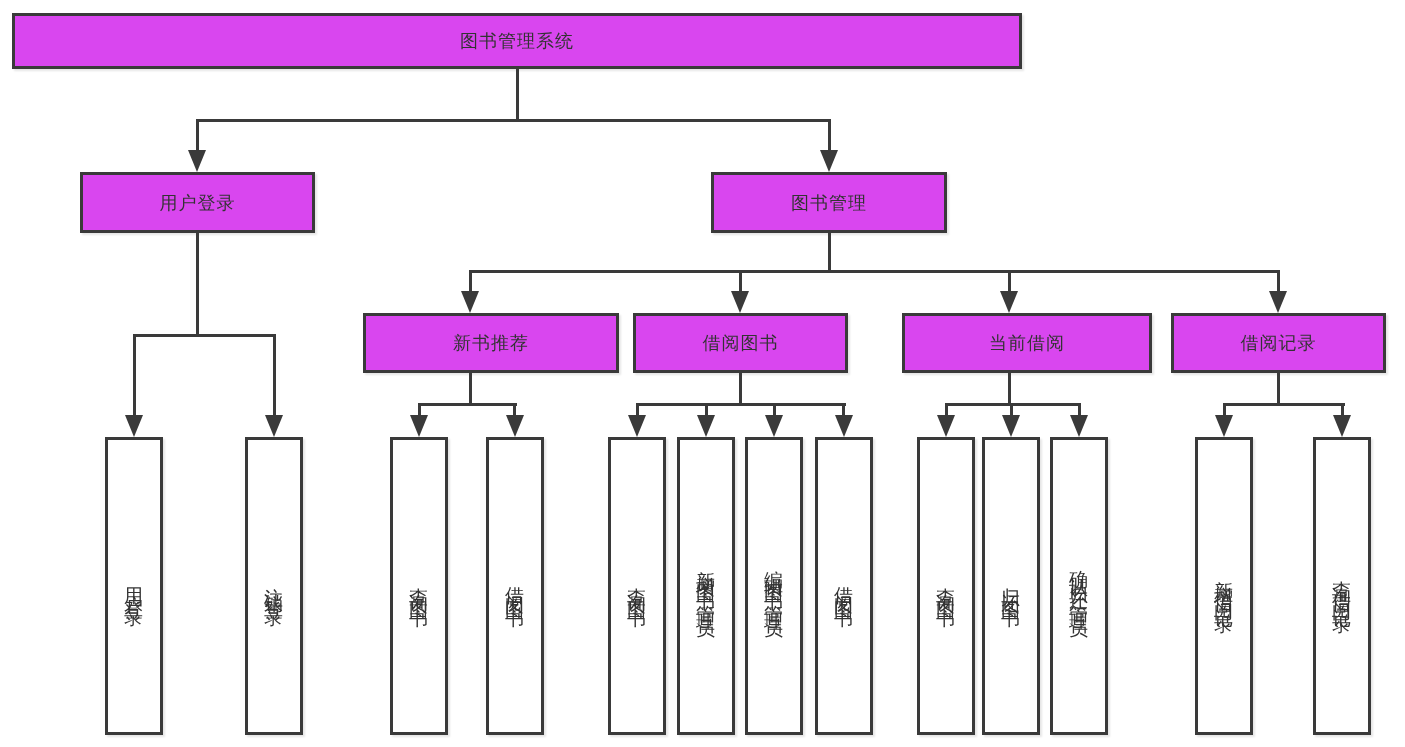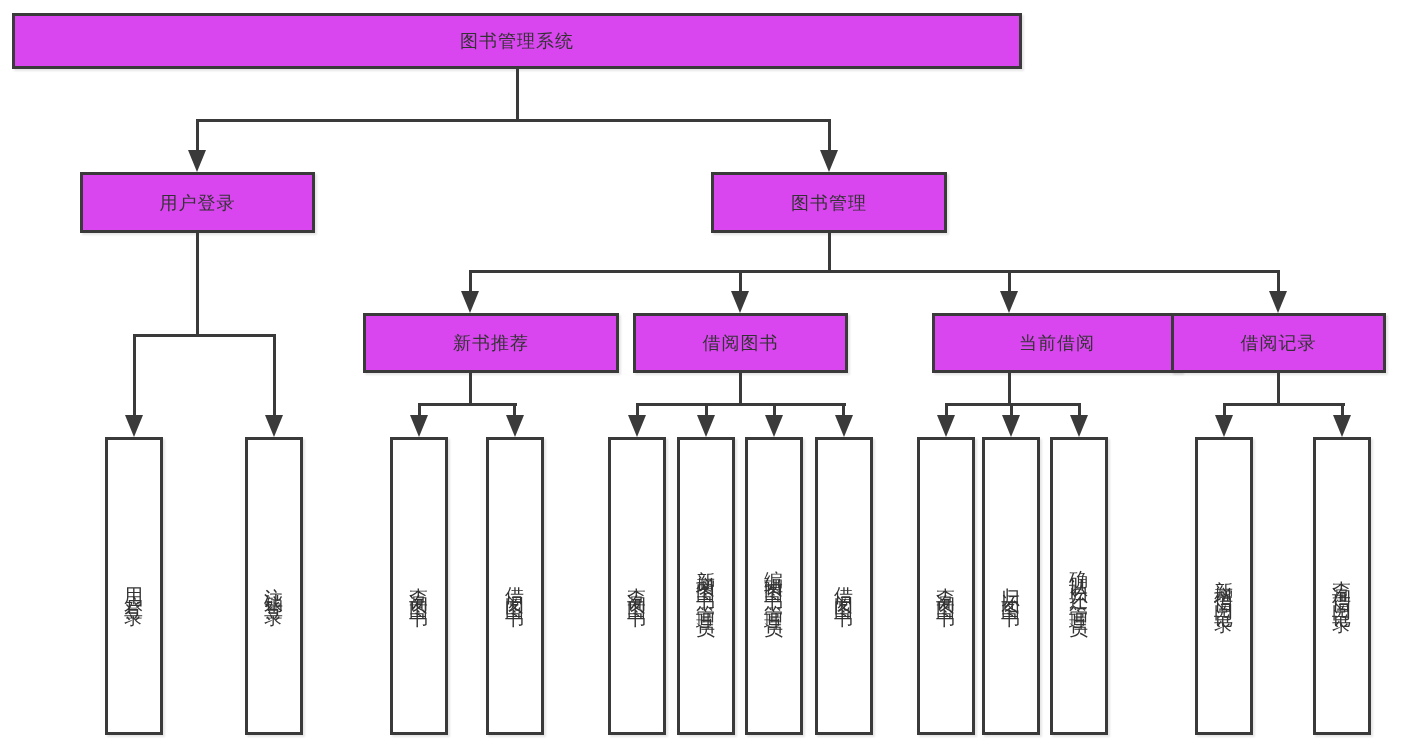--- a/index.html
+++ b/index.html
@@ -111,21 +111,21 @@
   <div class="arrow" style="left:1000px; top:291px;"></div>
   <div class="line" style="left:1277px; top:270px; width:3px; height:21px;"></div>
   <div class="arrow" style="left:1269px; top:291px;"></div>
 
   <div class="hbox" style="left:363px; top:313px; width:256px; height:60px;">
     <span class="htext">新书推荐</span>
   </div>
   <div class="hbox" style="left:633px; top:313px; width:215px; height:60px;">
     <span class="htext">借阅图书</span>
   </div>
-  <div class="hbox" style="left:902px; top:313px; width:250px; height:60px;margin-left:30px;">
+  <div class="hbox" style="left:902px; top:313px; width:250px; height:60px;">
     <span class="htext">当前借阅</span>
   </div>
   <div class="hbox" style="left:1171px; top:313px; width:215px; height:60px;">
     <span class="htext">借阅记录</span>
   </div>
 
   <div class="line" style="left:469px; top:373px; width:3px; height:32px;"></div>
   <div class="line" style="left:418px; top:403px; width:99px; height:3px;"></div>
   <div class="line" style="left:418px; top:403px; width:3px; height:13px;"></div>
   <div class="arrow" style="left:410px; top:415px;"></div>

